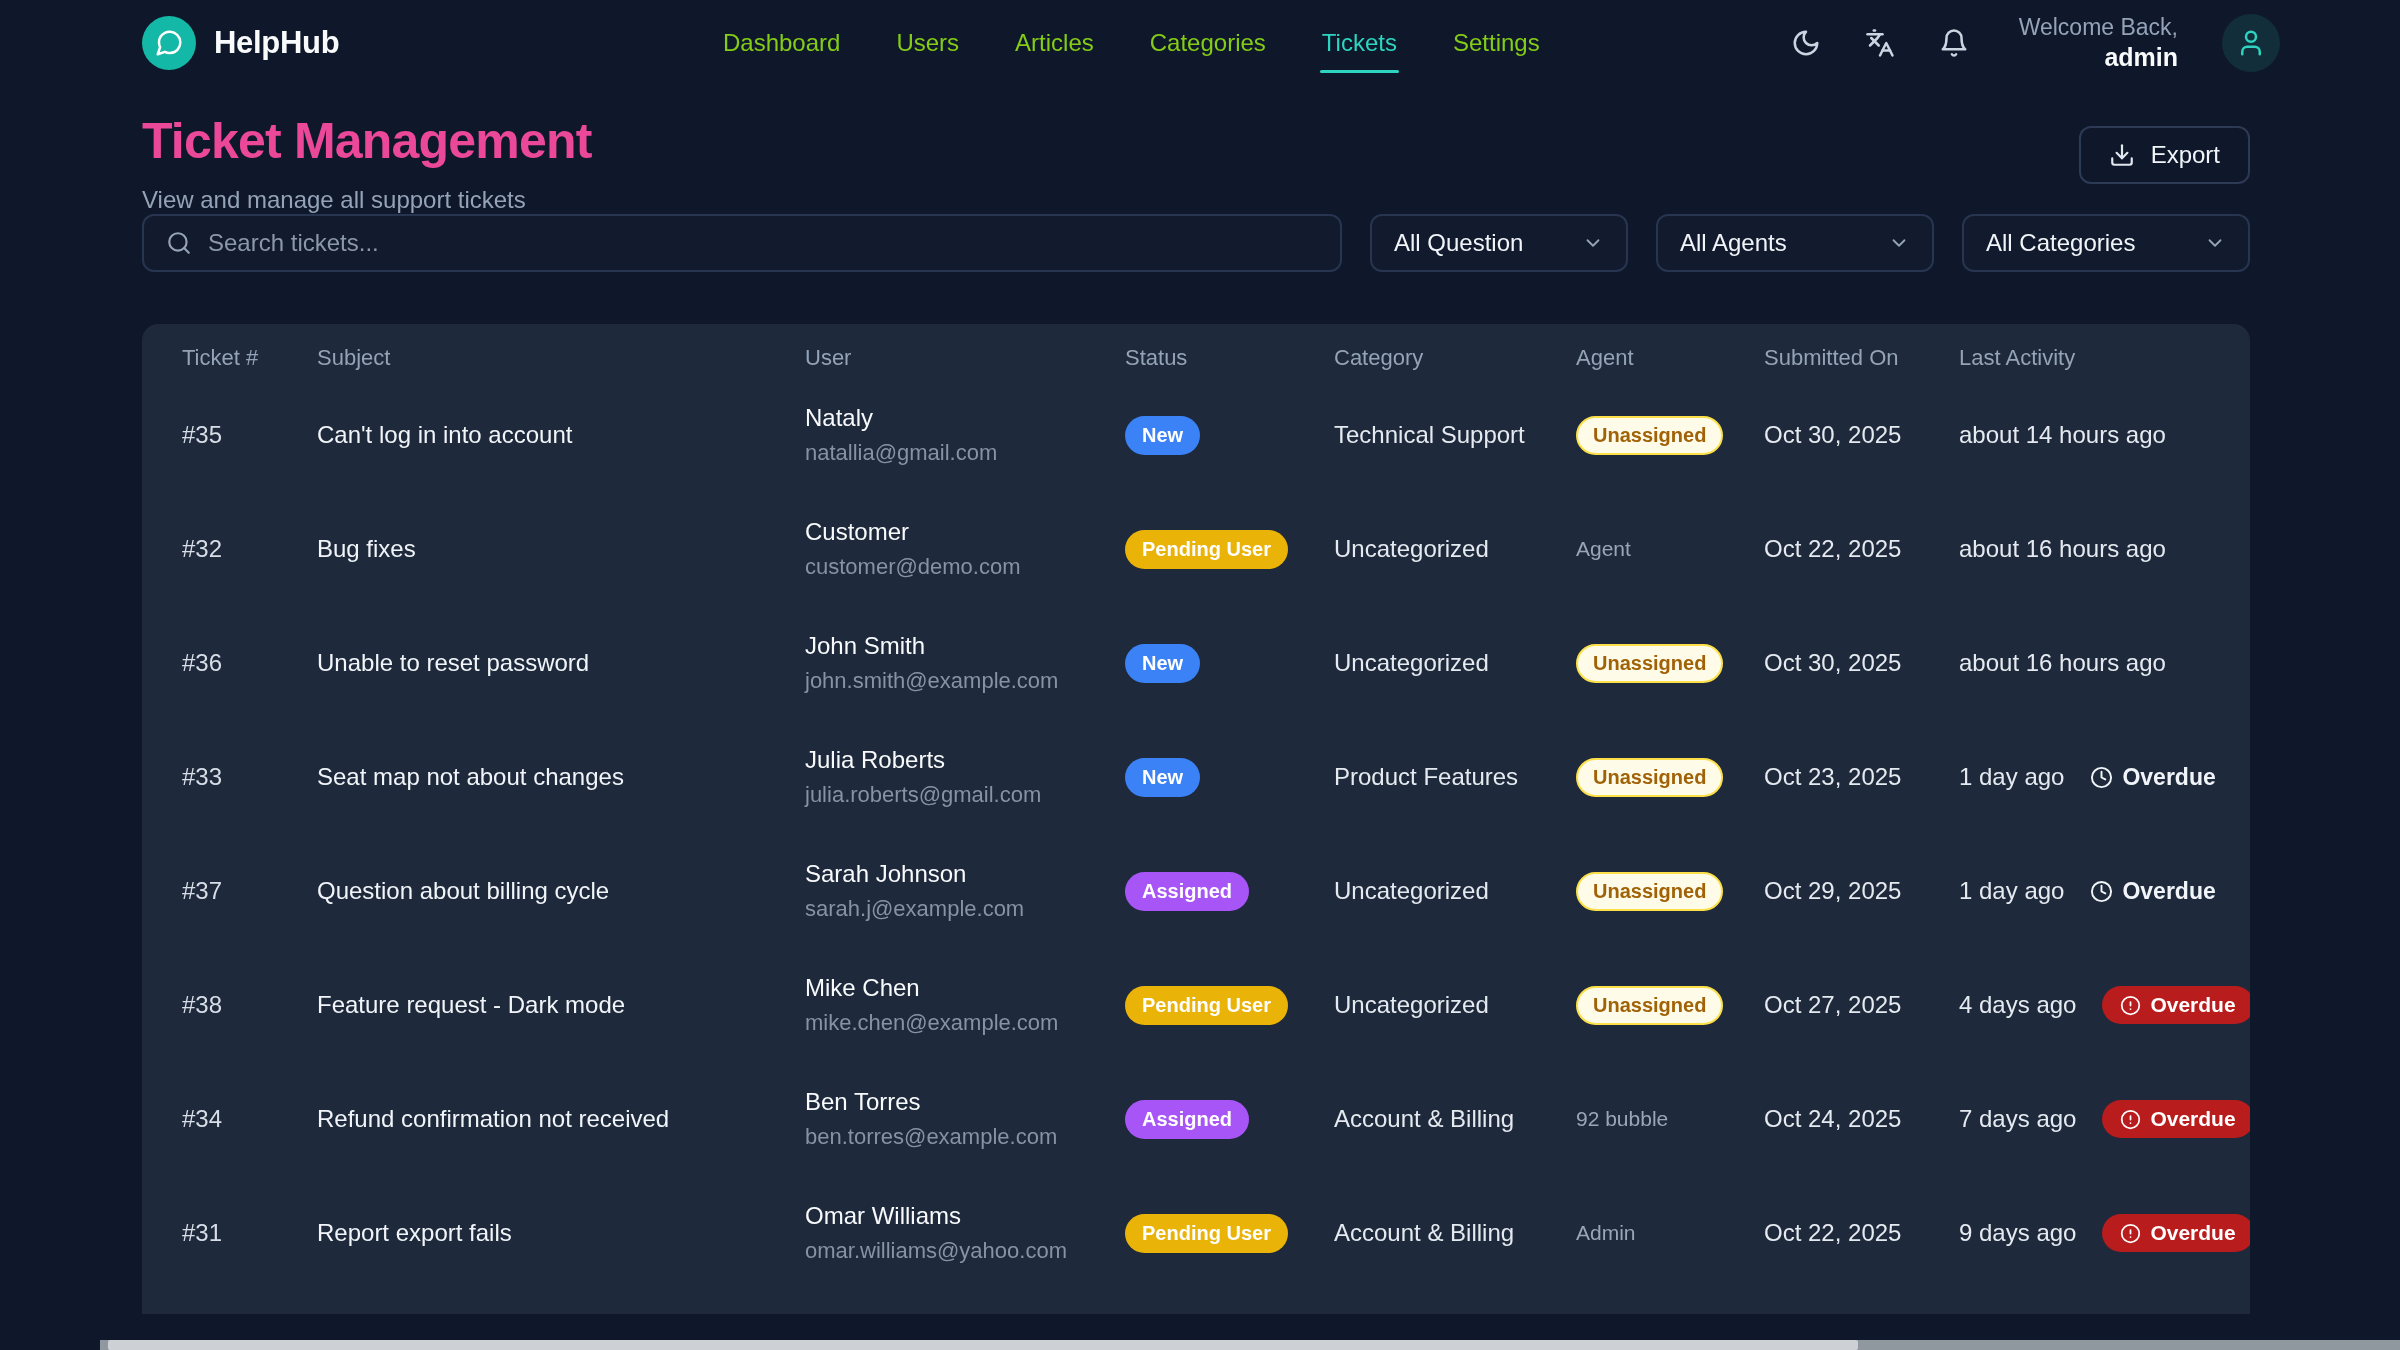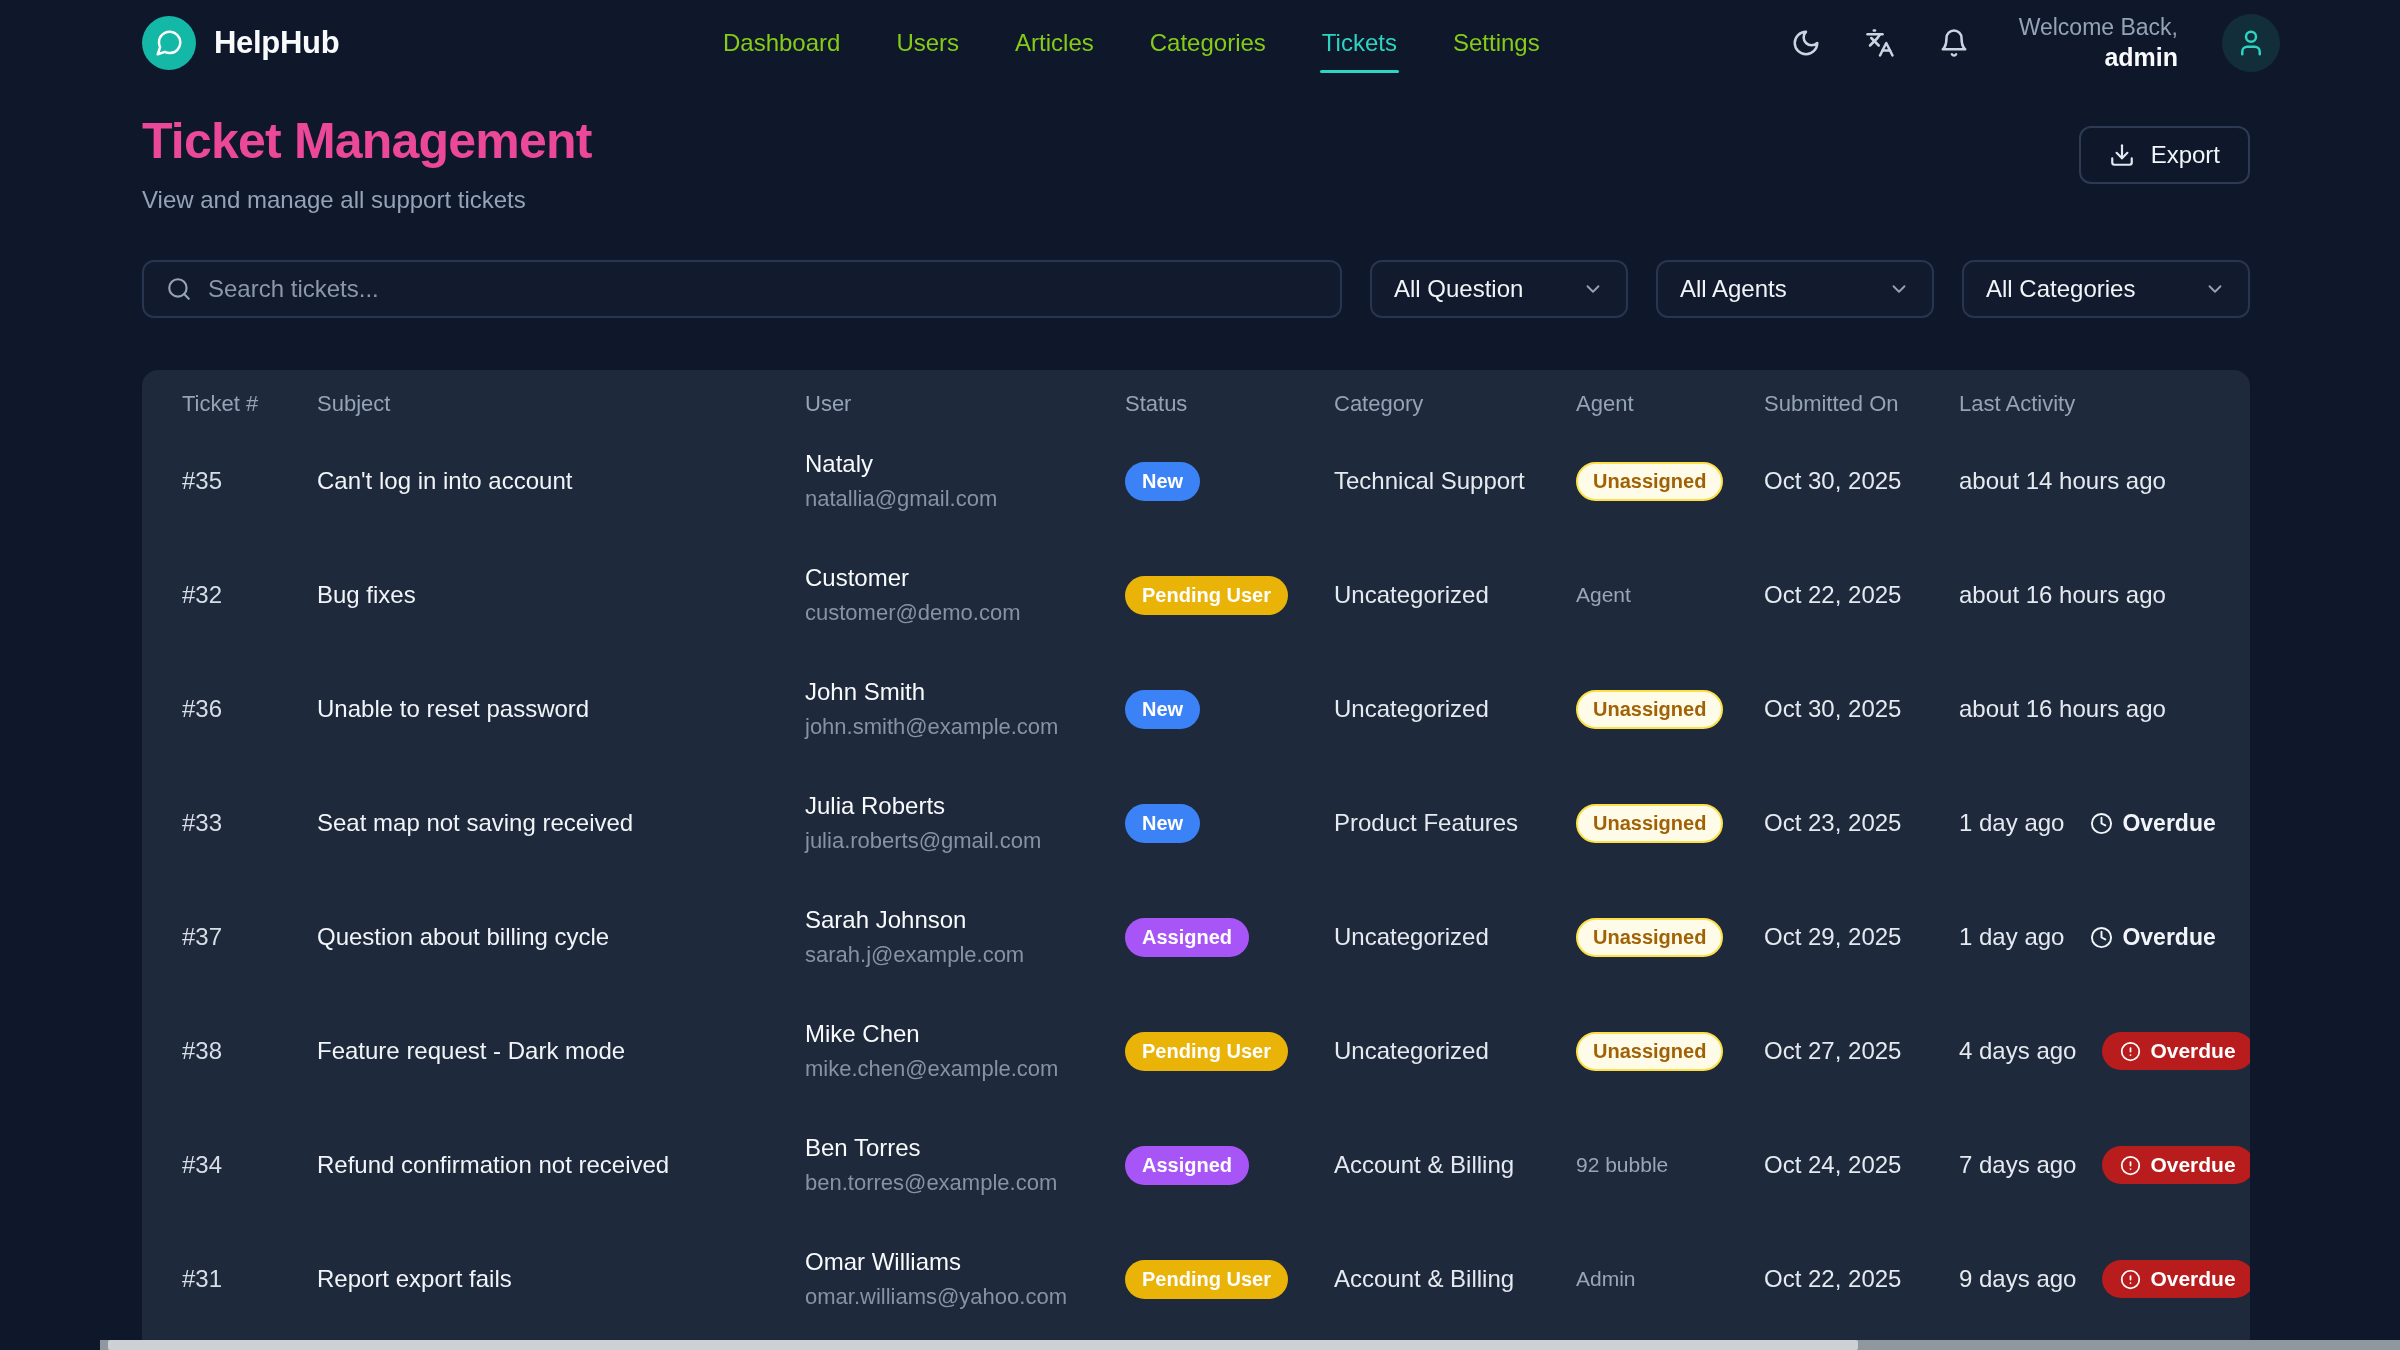--- a/index.html
+++ b/index.html
@@ -31,21 +31,21 @@
 
   
   .content{padding:0 150px 0 142px;}
   .page-head{display:flex;justify-content:space-between;align-items:flex-start;margin-top:26px;}
   .page-title{font-size:50px;font-weight:700;color:#ec4899;letter-spacing:-0.8px;}
   .page-subtitle{font-size:24px;color:#94a3b8;margin-top:16px;}
   .export-btn{display:flex;align-items:center;gap:16px;border:2px solid var(--border-subtle);border-radius:12px;background:transparent;color:#f1f5f9;font-size:24px;font-family:inherit;padding:13px 28px;margin-top:14px;cursor:pointer;}
   .export-btn svg{color:#e2e8f0;}
 
   
-  .filter-row{display:flex;gap:28px;margin-top:46px;}
+  .filter-row{display:flex;gap:28px;}
   .search-box{flex:1;display:flex;align-items:center;gap:16px;height:58px;border:2px solid #273551;border-radius:12px;background:rgba(255,255,255,0.015);padding:0 22px;color:#94a3b8;}
   .search-box input{flex:1;background:transparent;border:none;outline:none;color:#e2e8f0;font-size:24px;font-family:inherit;}
   .search-box input::placeholder{color:#8b98ab;}
   .dropdown{display:flex;align-items:center;justify-content:space-between;height:58px;border:2px solid #273551;border-radius:12px;background:rgba(255,255,255,0.015);padding:0 22px;cursor:pointer;}
   .dropdown .dd-label{font-size:24px;color:#f1f5f9;}
   .dropdown svg{color:#94a3b8;}
   .dd-statuses{width:258px;}
   .dd-categories{width:288px;}
   .dd-agents{width:278px;}
 
@@ -246,21 +246,21 @@
     </div>
     <div class="c-date">Oct 30, 2025</div>
     <div class="c-activity">
       <span class="time">about 16 hours ago</span>
 
     </div>
   </div>
 
   <div class="trow">
     <div class="c-ticket">#33</div>
-    <div class="c-subject">Seat map not saving received</div>
+    <div class="c-subject">Seat map not about changes</div>
     <div class="c-user">
       <div class="uname">Julia Roberts</div>
       <div class="uemail">julia.roberts@gmail.com</div>
     </div>
     <div class="c-status">
       <span class="badge badge-new">New</span>
     </div>
     <div class="c-cat">Product Features</div>
     <div class="c-agent">
       <span class="badge badge-unassigned">Unassigned</span>

